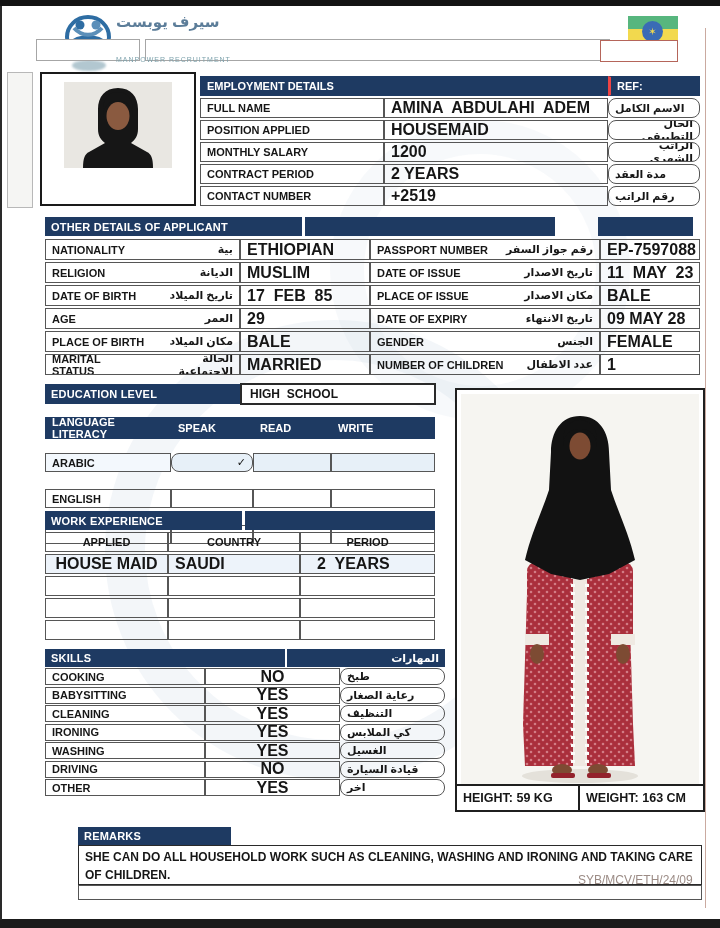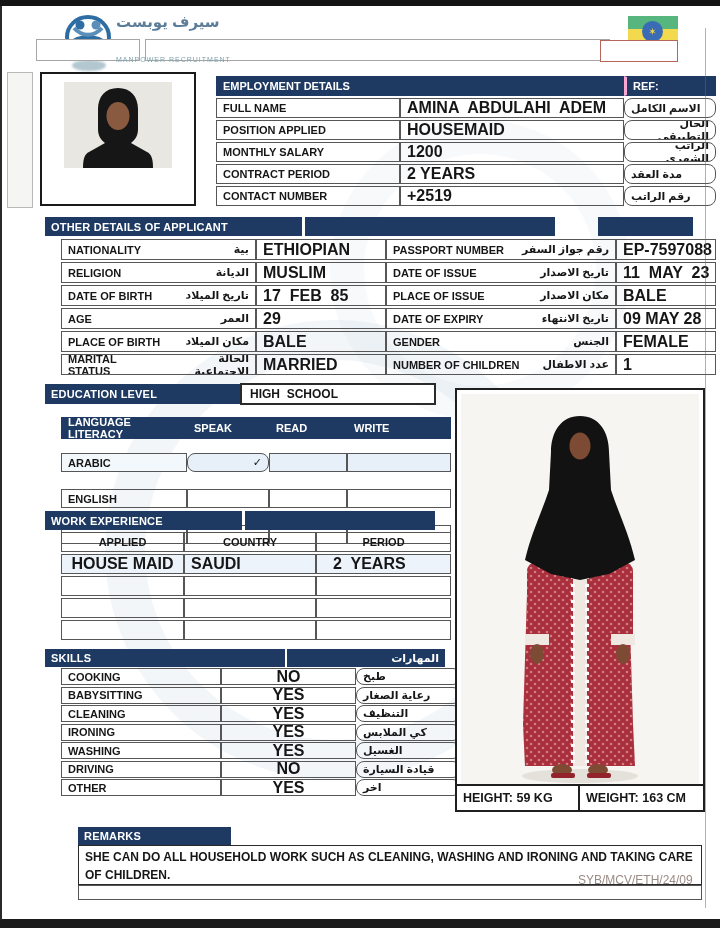--- a/index.html
+++ b/index.html
@@ -28,31 +28,31 @@
   .flag .emblem{position:absolute;left:14px;top:5px;width:21px;height:21px;border-radius:50%;background:#3a6bb5;
                 color:#f2d94e;font-size:10px;line-height:21px;text-align:center;}
   .flag-cover{left:600px;top:40px;width:78px;height:22px;background:#fff;border:1px solid #b5655a;z-index:2;}
   
   .sticker{left:7px;top:72px;width:26px;height:136px;background:#f5f5f3;border:1px solid #b8b8b8;z-index:1;}
   .portrait-box{left:40px;top:72px;width:156px;height:134px;background:#fff;border:2px solid #1a1a1a;z-index:1;}
   .portrait-box svg{position:absolute;left:22px;top:8px;}
   
   .navy{background:#1e3a62;color:#fff;}
   .bar{display:flex;align-items:center;padding:0 6px;font-size:11px;font-weight:bold;letter-spacing:.2px;z-index:1;}
-  .grid{display:grid;z-index:1;margin-left:16px;}
+  .grid{display:grid;z-index:1;}
   .cell{border:1px solid #565656;display:flex;align-items:center;padding:0 6px;font-size:11px;overflow:hidden;}
   .cell.hd{background:#1e3a62;color:#fff;font-weight:bold;border-color:#1e3a62;}
   .lab{font-weight:bold;justify-content:space-between;}
   .ar{direction:rtl;font-weight:bold;font-size:11px;}
   .val{font-weight:bold;font-size:16px;white-space:pre;}
   .ctr{justify-content:center;}
   .rgt{justify-content:flex-end;border-radius:8px;}
   
   .emp{left:200px;top:76px;width:500px;grid-template-columns:184px 224px 92px;grid-auto-rows:20px;row-gap:2px;}
-  .emp .refhd{border-left:3px solid #f9a8d4;}
+  .emp .refhd{border-left:3px solid #ef4444;}
   
   .od-bar1{left:45px;top:217px;width:257px;height:19px;}
   .od-bar2{left:305px;top:217px;width:250px;height:19px;}
   .od-bar3{left:598px;top:217px;width:95px;height:19px;}
   .od{left:45px;top:239px;width:655px;grid-template-columns:195px 130px 230px 100px;grid-auto-rows:21px;row-gap:2px;}
   
   .edu-bar{left:45px;top:384px;width:195px;height:20px;}
   .edu-val{left:240px;top:383px;width:196px;height:22px;background:#fff;border:2px solid #2a2a2a;
            display:flex;align-items:center;padding:0 8px;font-size:12px;font-weight:bold;white-space:pre;z-index:1;}
   

